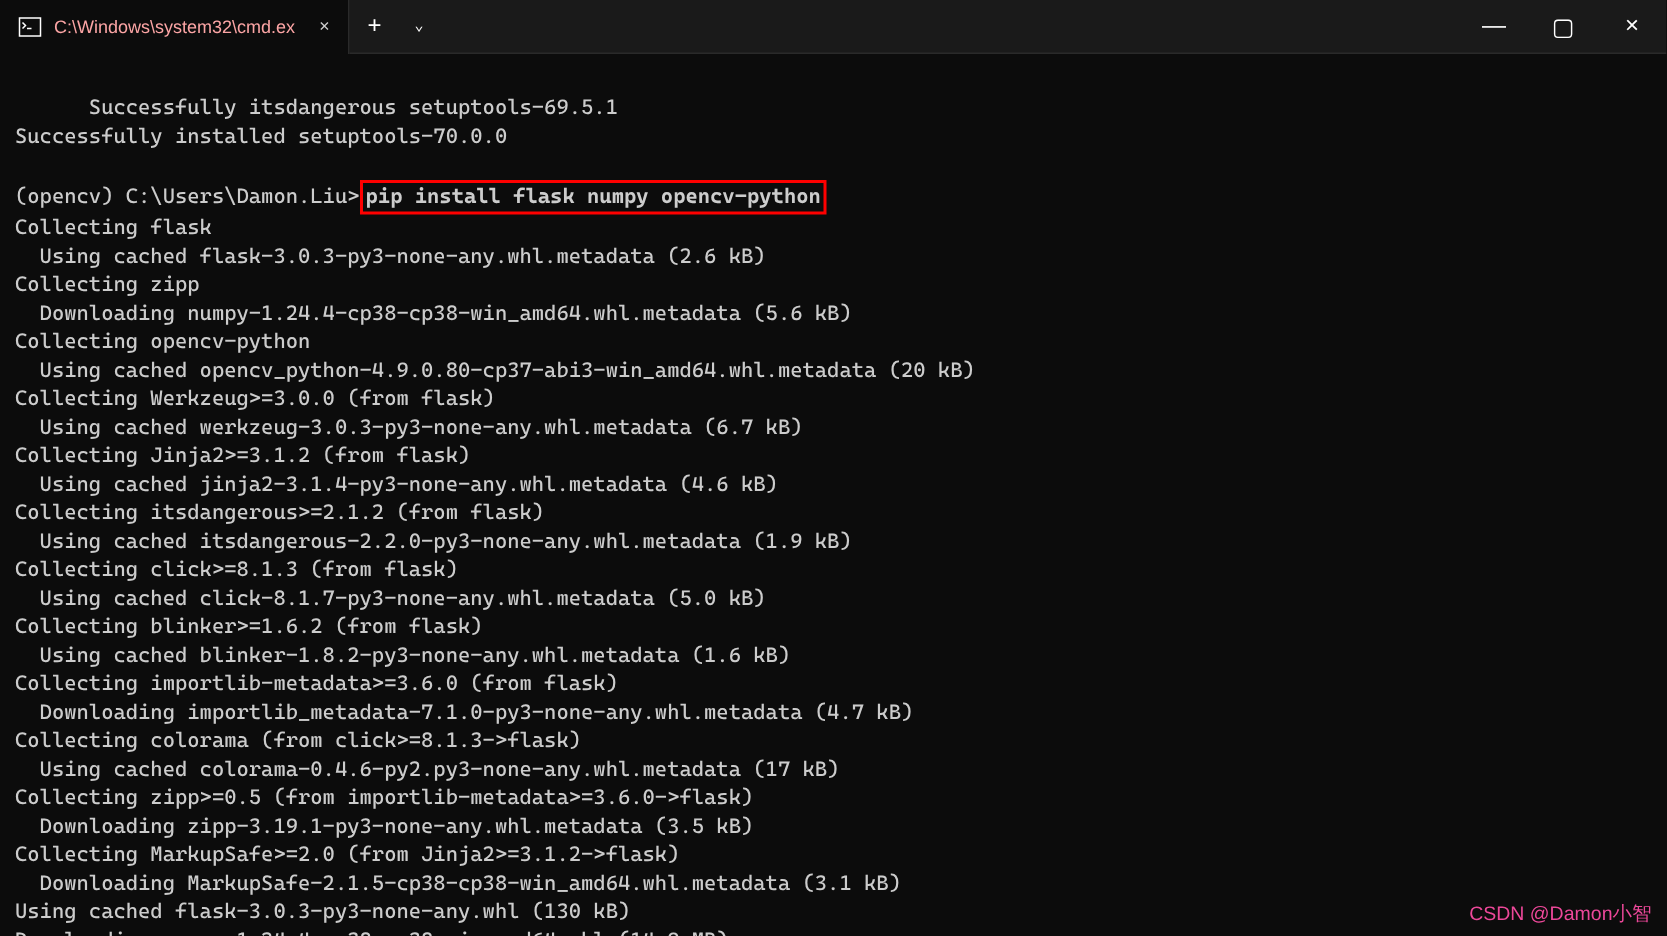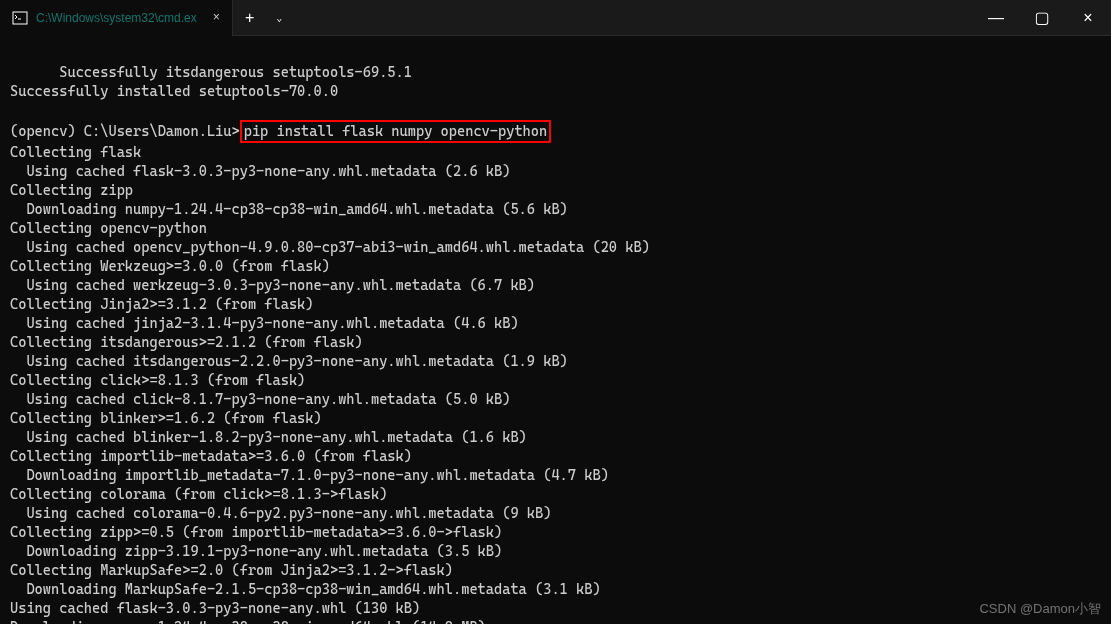--- a/index.html
+++ b/index.html
@@ -34,21 +34,21 @@
     }
     .tab-icon {
       width: 16px;
       height: 16px;
       display: flex;
       align-items: center;
       justify-content: center;
     }
     .tab-title {
       font-size: 12px;
-      color: #0f766e;
+      color: #fca5a5;
       font-family: 'Segoe UI', sans-serif;
     }
     .tab-close {
       color: #cccccc;
       font-size: 12px;
       margin-left: 8px;
       cursor: pointer;
     }
     .newtab-btn {
       color: #ffffff;
@@ -81,27 +81,28 @@
       padding: 8px 10px;
       font-size: 14px;
       line-height: 19px;
       white-space: pre;
       font-family: Consolas, 'Cascadia Mono', monospace;
     }
     .highlight-box {
       display: inline-block;
       border: 2px solid #ff0000;
       padding: 0 2px;
+      font-weight: bold;
     }
     .watermark {
       position: absolute;
       bottom: 6px;
       right: 10px;
       font-size: 13px;
-      color: #737373;
+      color: #ec4899;
       font-family: 'Segoe UI', sans-serif;
     }
   </style>
 </head>
 <body>
 
 <div class="titlebar">
   <div class="tab">
     <span class="tab-icon">
       <svg width="16" height="16" viewBox="0 0 16 16">
@@ -139,21 +140,21 @@
 <span>  Using cached jinja2-3.1.4-py3-none-any.whl.metadata (4.6 kB)</span>
 <span>Collecting itsdangerous&gt;=2.1.2 (from flask)</span>
 <span>  Using cached itsdangerous-2.2.0-py3-none-any.whl.metadata (1.9 kB)</span>
 <span>Collecting click&gt;=8.1.3 (from flask)</span>
 <span>  Using cached click-8.1.7-py3-none-any.whl.metadata (5.0 kB)</span>
 <span>Collecting blinker&gt;=1.6.2 (from flask)</span>
 <span>  Using cached blinker-1.8.2-py3-none-any.whl.metadata (1.6 kB)</span>
 <span>Collecting importlib-metadata&gt;=3.6.0 (from flask)</span>
 <span>  Downloading importlib_metadata-7.1.0-py3-none-any.whl.metadata (4.7 kB)</span>
 <span>Collecting colorama (from click&gt;=8.1.3-&gt;flask)</span>
-<span>  Using cached colorama-0.4.6-py2.py3-none-any.whl.metadata (9 kB)</span>
+<span>  Using cached colorama-0.4.6-py2.py3-none-any.whl.metadata (17 kB)</span>
 <span>Collecting zipp&gt;=0.5 (from importlib-metadata&gt;=3.6.0-&gt;flask)</span>
 <span>  Downloading zipp-3.19.1-py3-none-any.whl.metadata (3.5 kB)</span>
 <span>Collecting MarkupSafe&gt;=2.0 (from Jinja2&gt;=3.1.2-&gt;flask)</span>
 <span>  Downloading MarkupSafe-2.1.5-cp38-cp38-win_amd64.whl.metadata (3.1 kB)</span>
 <span>Using cached flask-3.0.3-py3-none-any.whl (130 kB)</span>
 <span>Downloading numpy-1.24.4-cp38-cp38-win_amd64.whl (14.9 MB)</span>
 </div>
 
 <div class="watermark">CSDN @Damon小智</div>
 

